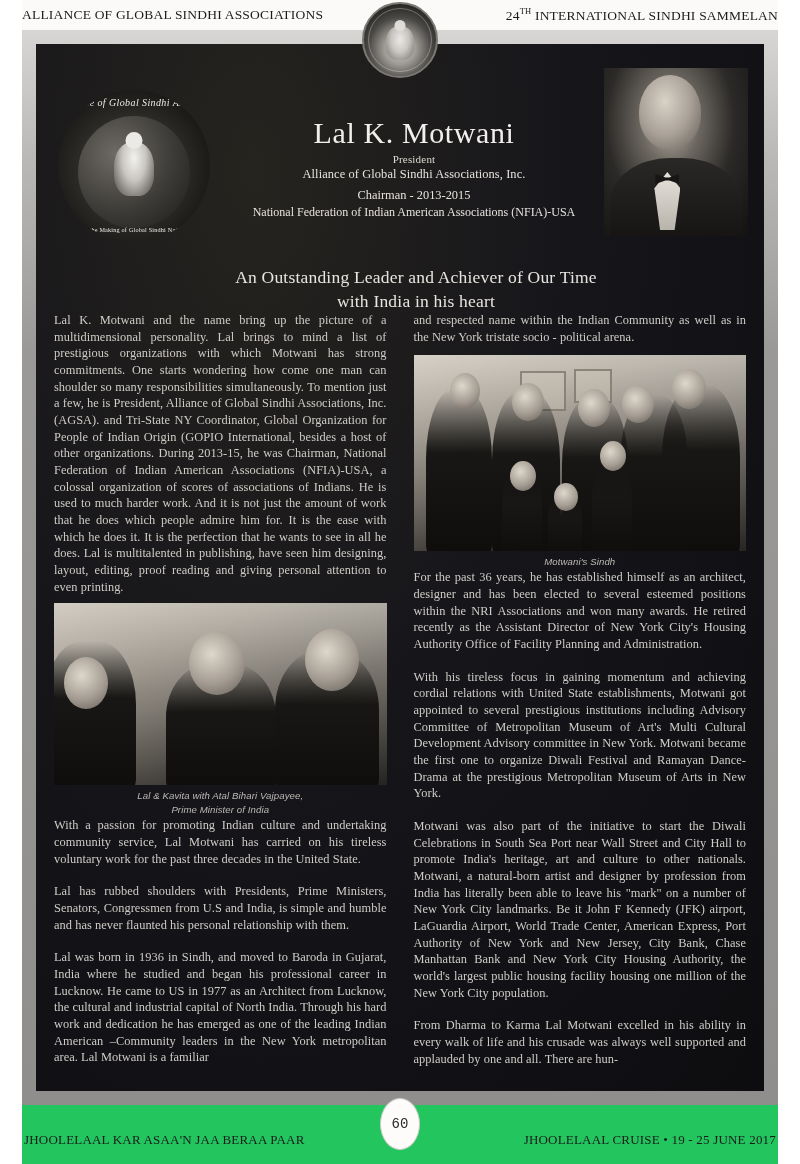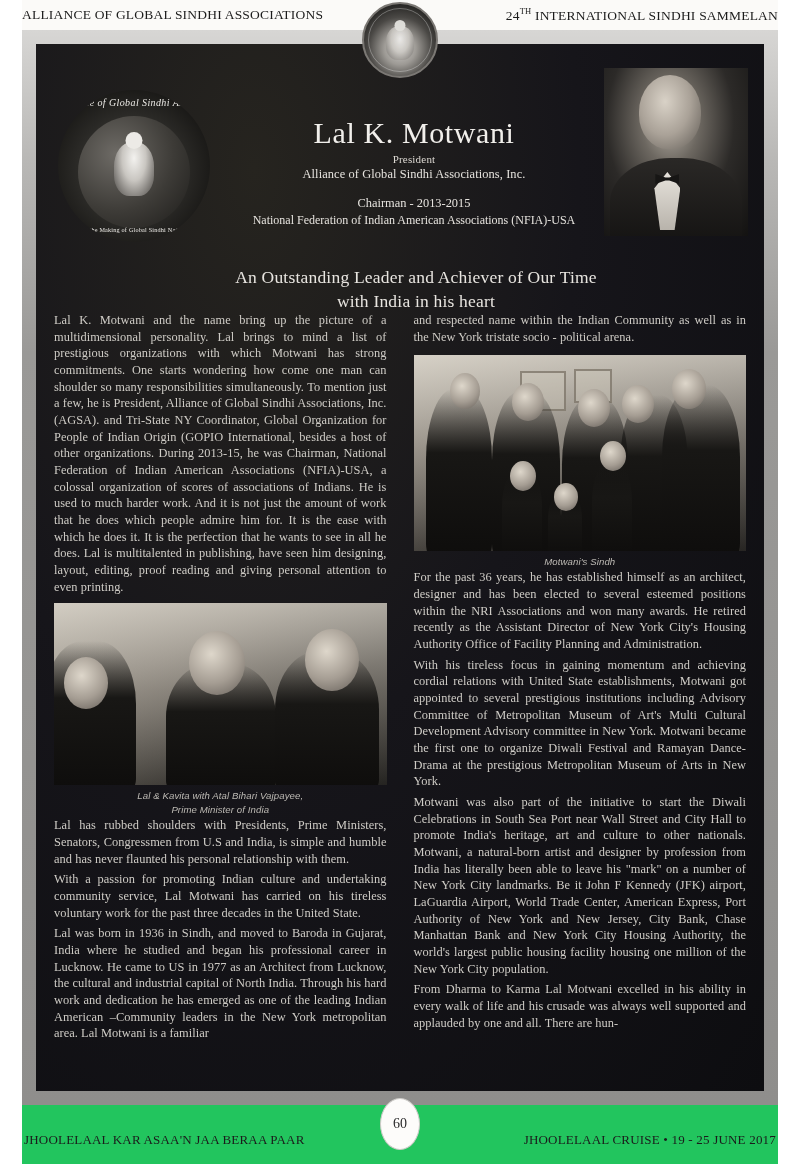--- a/index.html
+++ b/index.html
@@ -208,21 +208,21 @@
     color: #ddd9d3;
   }
   .hero-org {
     font-size: 12.4px;
     margin-top: 2px;
     letter-spacing: 0.1px;
     color: #e6e3de;
   }
   .hero-chair {
     font-size: 12.4px;
-    margin-top: 14px;
+    margin-top: 6px;
     color: #e6e3de;
   }
   .hero-fed {
     font-size: 12px;
     margin-top: 2px;
     color: #e6e3de;
   }
   .tagline {
     position: absolute;
     left: 150px; top: 222px;
@@ -246,21 +246,21 @@
 
   .body-par {
     color: #cfccc6;
     font-family: "Liberation Serif", serif;
     font-size: 12.4px;
     line-height: 1.345;
     text-align: justify;
     text-justify: inter-word;
     letter-spacing: 0.05px;
   }
-  .body-par + .body-par { margin-top: 4px; }
+  .body-par + .body-par { margin-top: 16px; }
 
   
   .photo {
     position: relative;
     width: 100%;
     overflow: hidden;
     background: #1a1a1a;
   }
   .photo-family {
     height: 196px;
@@ -311,21 +311,21 @@
     left: 50%;
     bottom: 14px;
     transform: translateX(-50%);
     width: 40px; height: 52px;
     border-radius: 50%;
     background: #fdfcfa;
     border: 1px solid #cdcbc7;
     display: flex;
     align-items: center;
     justify-content: center;
-    font-family: Liberation Serif, serif;
+    font-family: Liberation Mono, monospace;
     font-size: 14px;
     color: #2a2a2a;
     z-index: 9;
   }
 
   
   .footer {
     position: absolute;
     bottom: 16px; left: 0;
     width: 800px;
@@ -406,22 +406,22 @@
             <div class="ph-fig" style="left:112px;width:110px;height:128px;"></div>
             <div class="ph-head" style="left:135px;top:28px;width:56px;height:64px;"></div>
             <div class="ph-fig" style="right:8px;width:104px;height:140px;"></div>
             <div class="ph-head" style="right:28px;top:26px;width:54px;height:62px;"></div>
           </div>
           <div class="caption">
             <span>Lal &amp; Kavita with Atal Bihari Vajpayee,</span>
             <span class="l2">Prime Minister of India</span>
           </div>
 
+          <p class="body-par">With a passion for promoting Indian culture and undertaking community service, Lal Motwani has carried on his tireless voluntary work for the past three decades in the United State.</p>
           <p class="body-par">Lal has rubbed shoulders with Presidents, Prime Ministers, Senators, Congressmen from U.S and India, is simple and humble and has never flaunted his personal relationship with them.</p>
-          <p class="body-par">With a passion for promoting Indian culture and undertaking community service, Lal Motwani has carried on his tireless voluntary work for the past three decades in the United State.</p>
           <p class="body-par"> Lal was born in 1936 in Sindh, and moved to Baroda in Gujarat, India where he studied and began his professional career in Lucknow. He came to US in 1977 as an Architect from Lucknow, the cultural and industrial capital of North India. Through his hard work and dedication he has emerged as one of the leading Indian American –Community leaders in the New York metropolitan area. Lal Motwani is a familiar</p>
         </div>
 
         <div class="col">
           <p class="body-par">and respected name within the Indian Community as well as in the New York tristate socio - political arena.</p>
 
           <div class="photo photo-family">
             <div class="ph-wall"></div>
             <div class="ph-frame" style="left:106px;top:16px;width:46px;height:40px;"></div>
             <div class="ph-frame" style="left:160px;top:14px;width:38px;height:34px;"></div>

